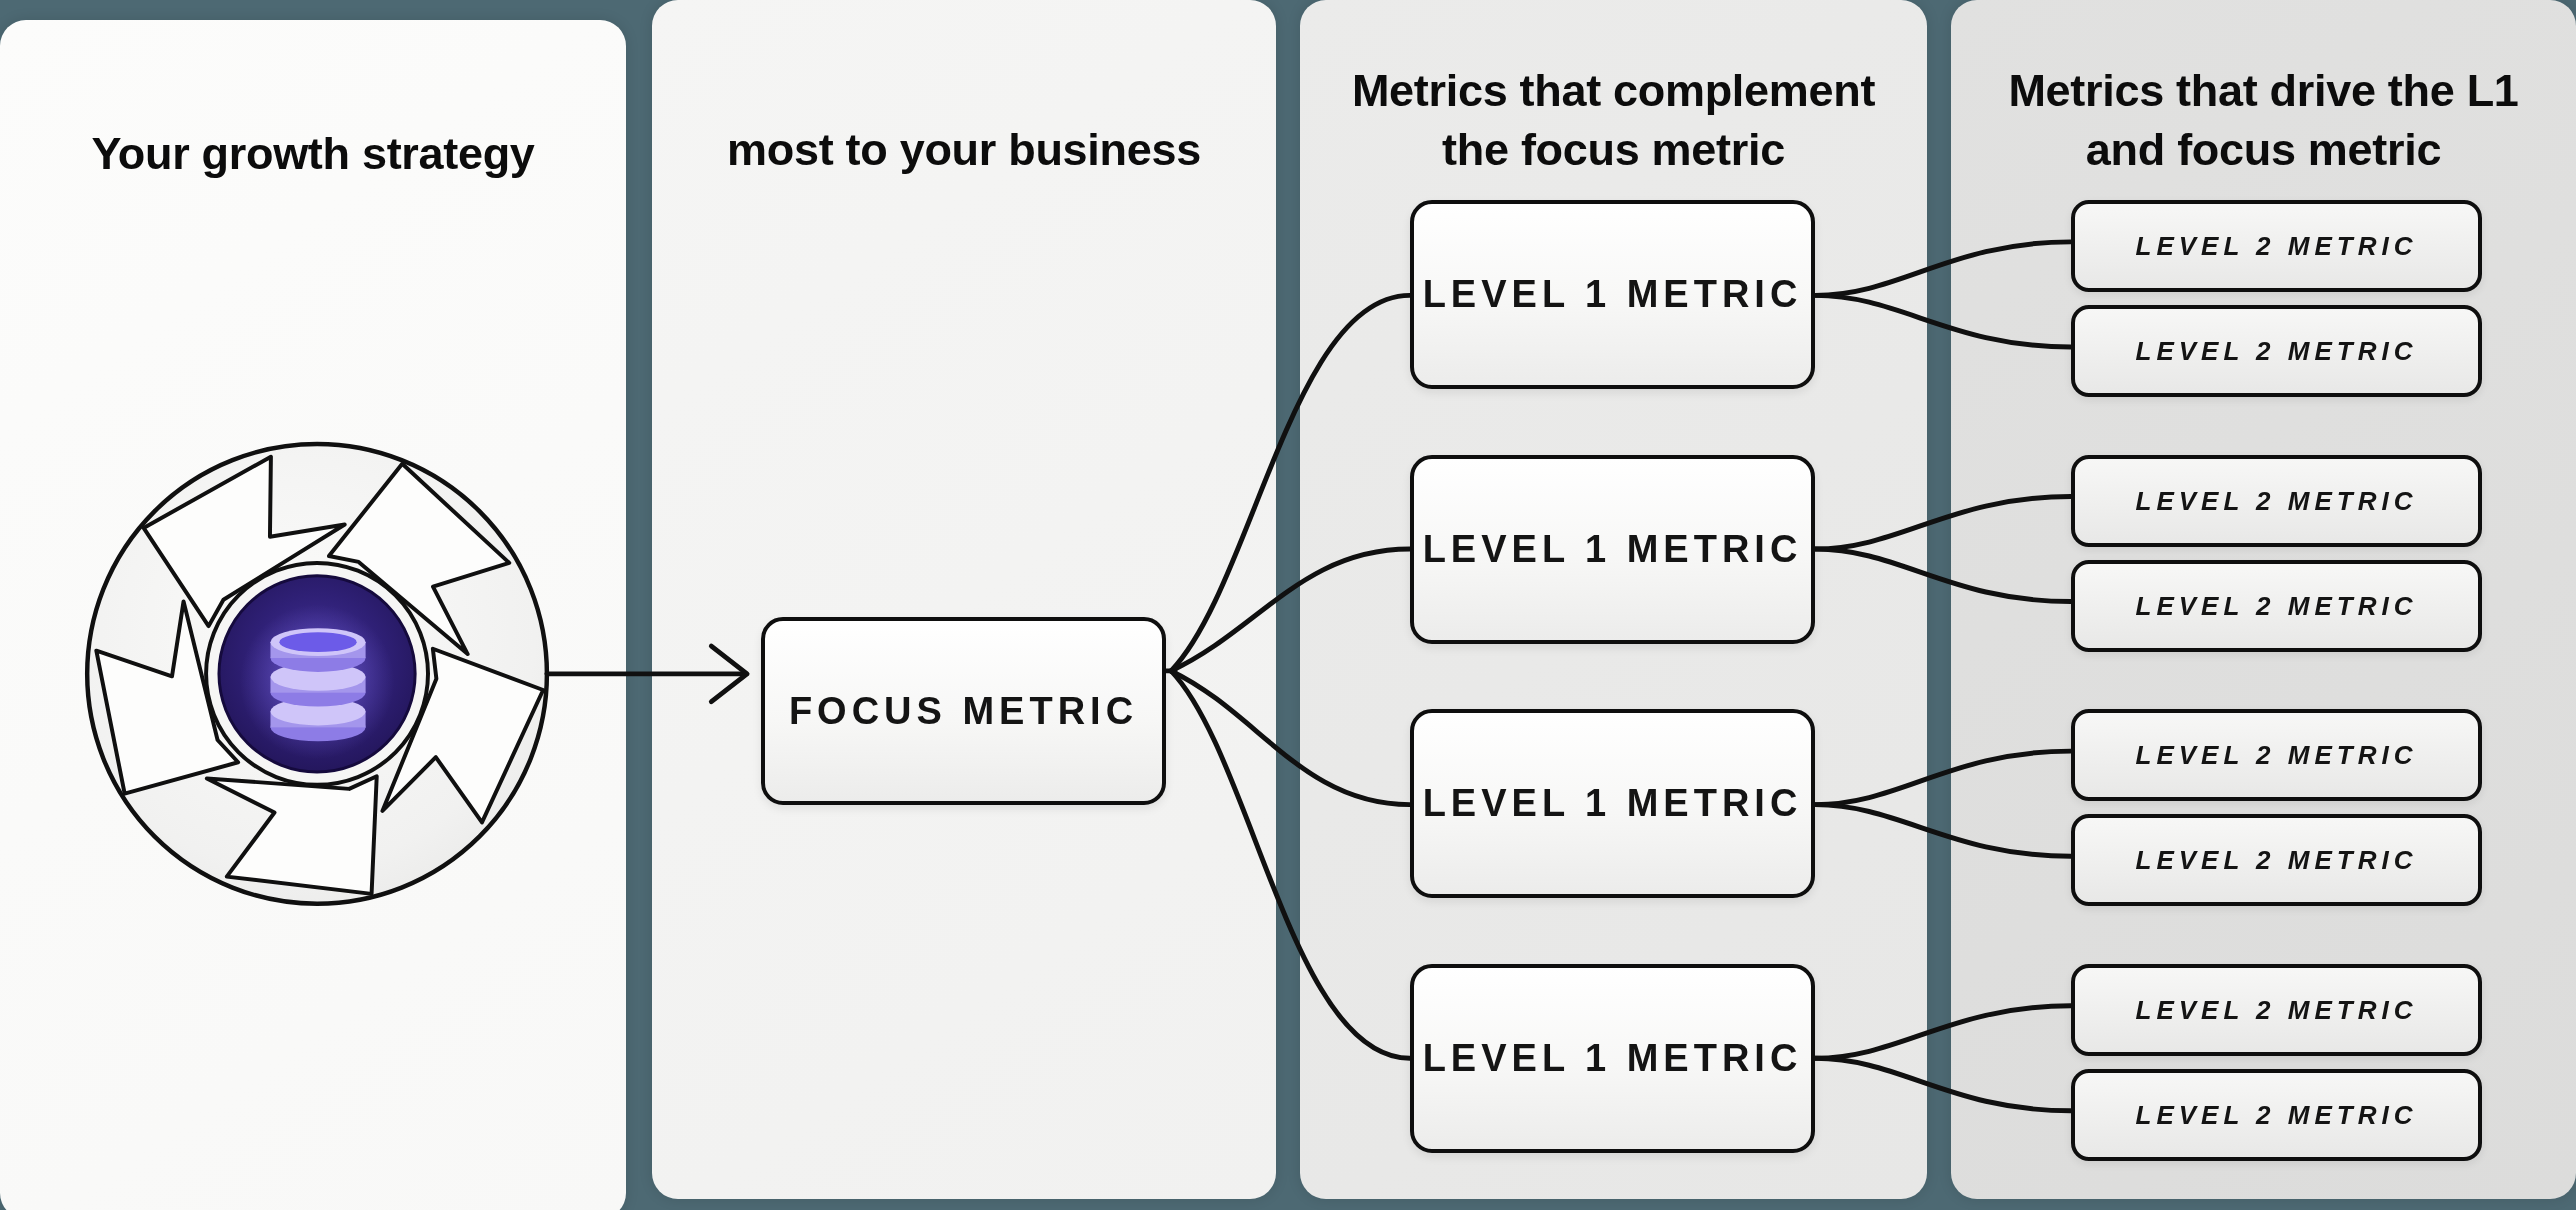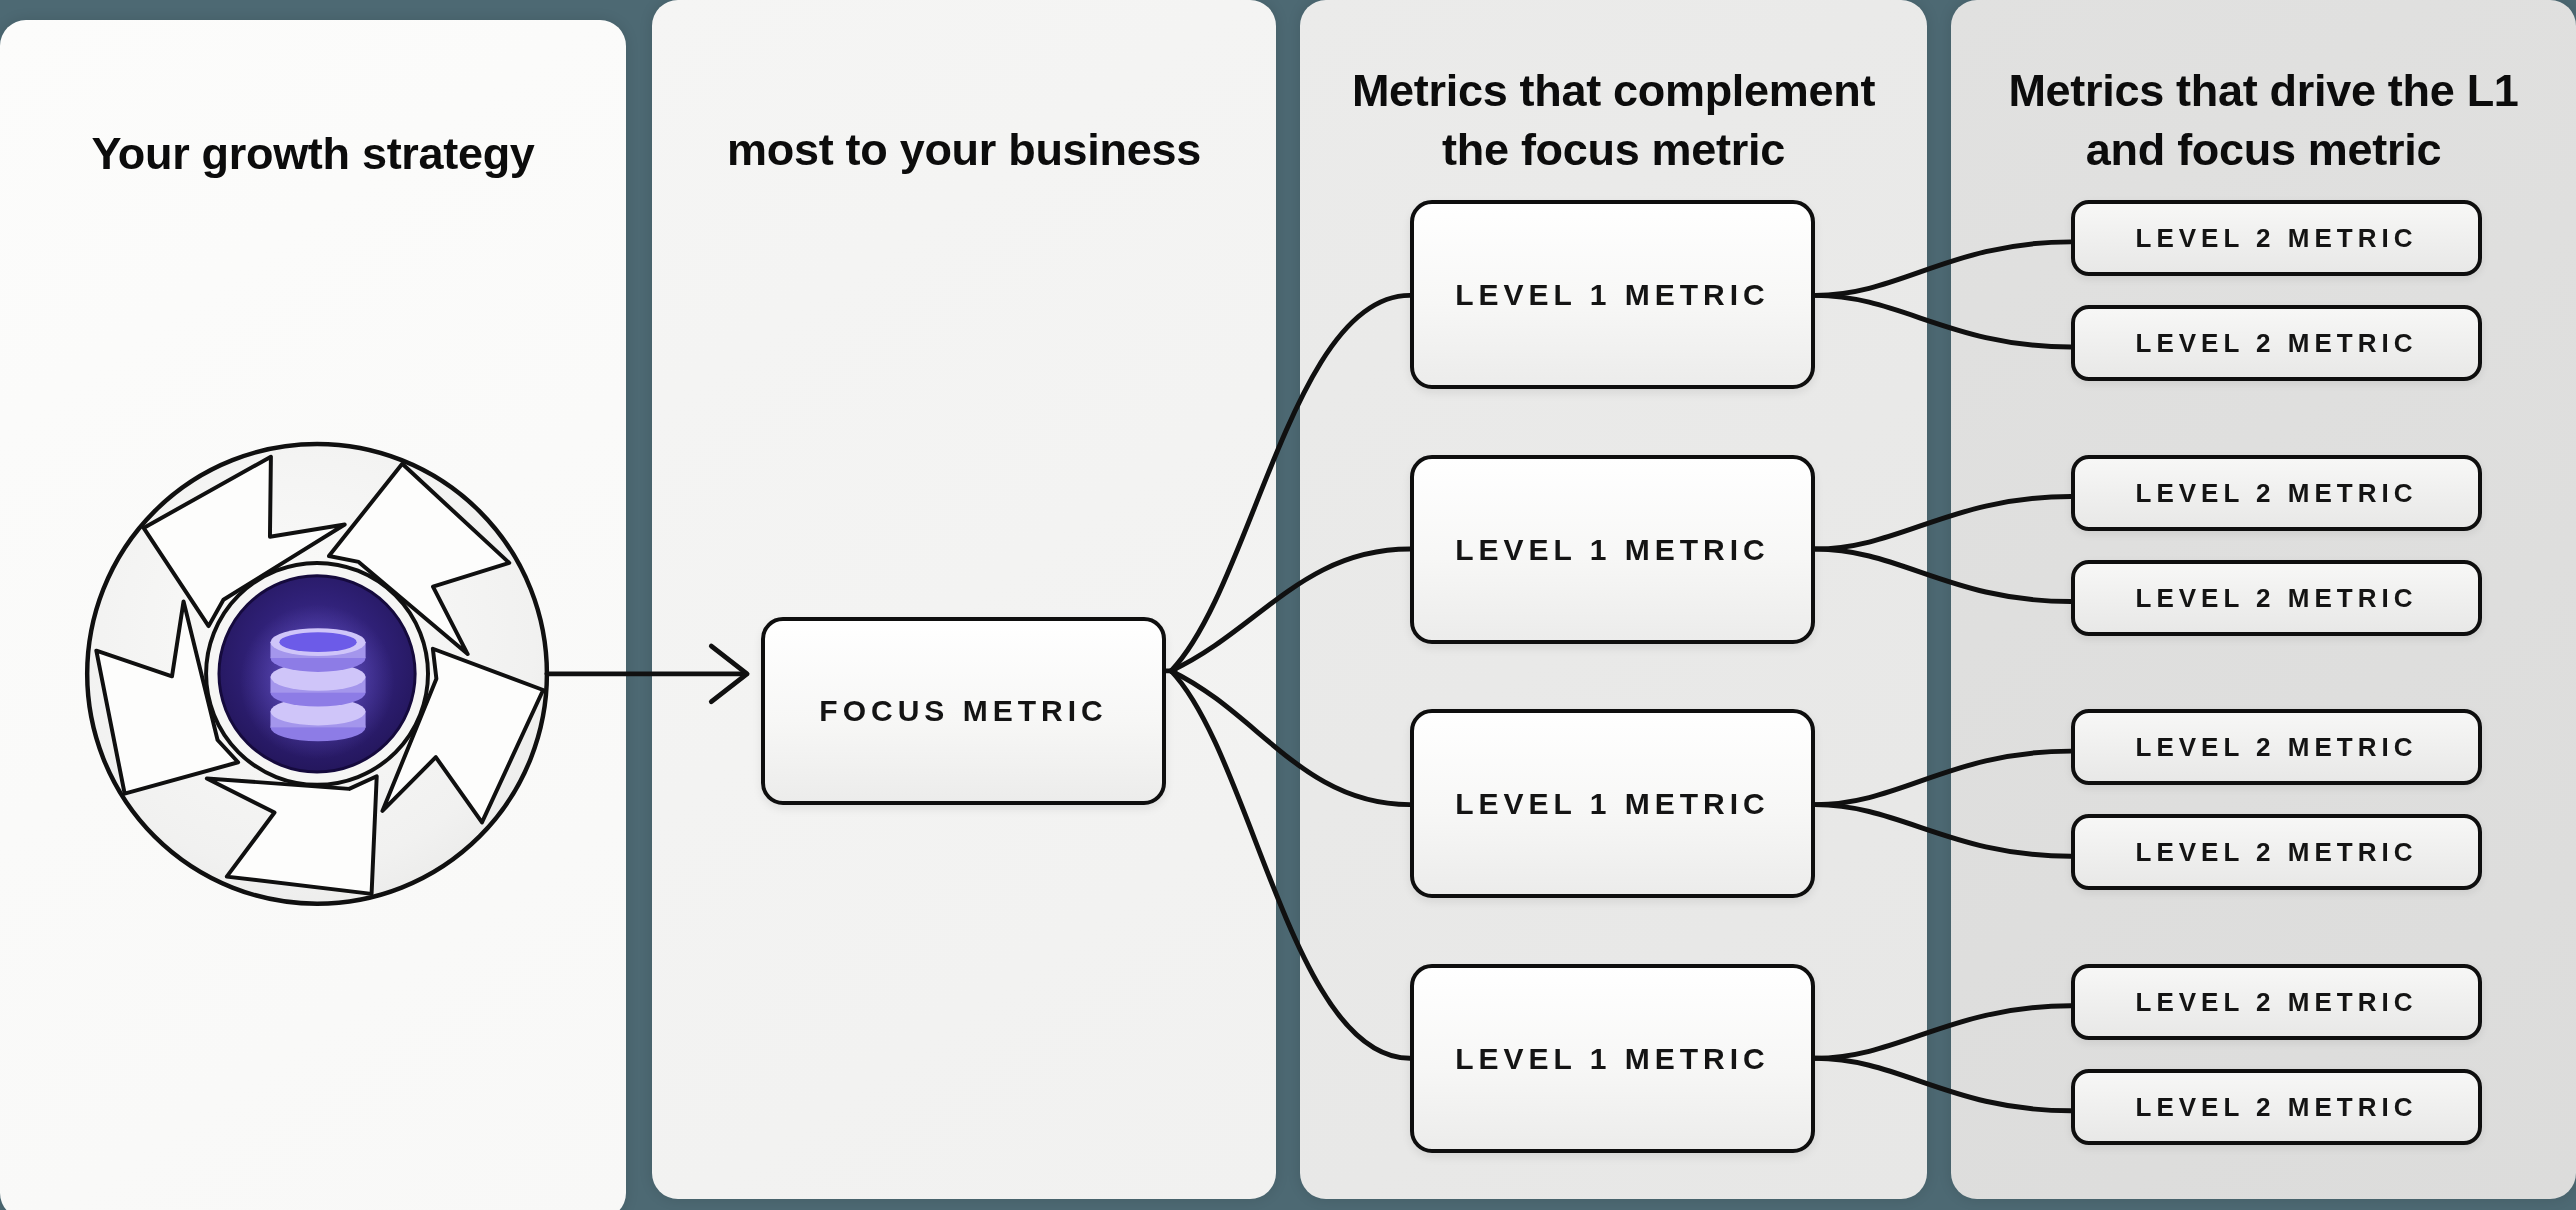--- a/index.html
+++ b/index.html
@@ -25,30 +25,31 @@
   }
   .panel-1 .panel-title{top:104px;}
   .metric-box{
     position:absolute;z-index:10;
     border:4px solid #0e0e0e;
     display:flex;align-items:center;justify-content:center;
     font-weight:bold;color:#141414;letter-spacing:5px;
     box-sizing:border-box;
   }
   .metric-large{
-    width:405px;height:189px;border-radius:22px;font-size:30px;
+    width:405px;height:189px;border-radius:22px;font-size:38px;
     background:linear-gradient(180deg,#ffffff 0%,#f7f7f6 55%,#ececeb 100%);
     box-shadow:0 4px 10px rgba(0,0,0,.08);
   }
   .metric-focus{left:761px;top:579px;height:188px;margin-top:38px;}
   .metric-l1{left:1410px;}
   .metric-small{
-    left:2071px;width:411px;height:76px;border-radius:18px;font-size:26px;
+    left:2071px;width:411px;height:92px;border-radius:18px;font-size:26px;
     background:linear-gradient(180deg,#f7f7f6 0%,#e8e8e7 100%);
     box-shadow:0 3px 8px rgba(0,0,0,.08);
+    font-style:italic;
   }
   .l1-0{top:200px;} .l1-1{top:455px;} .l1-2{top:709px;} .l1-3{top:964px;}
   .l2-0{top:200px;} .l2-1{top:305px;}
   .l2-2{top:455px;} .l2-3{top:560px;}
   .l2-4{top:709px;} .l2-5{top:814px;}
   .l2-6{top:964px;} .l2-7{top:1069px;}
   #overlay{position:absolute;left:0;top:0;z-index:5;pointer-events:none;}
 </style>
 </head>
 <body>

